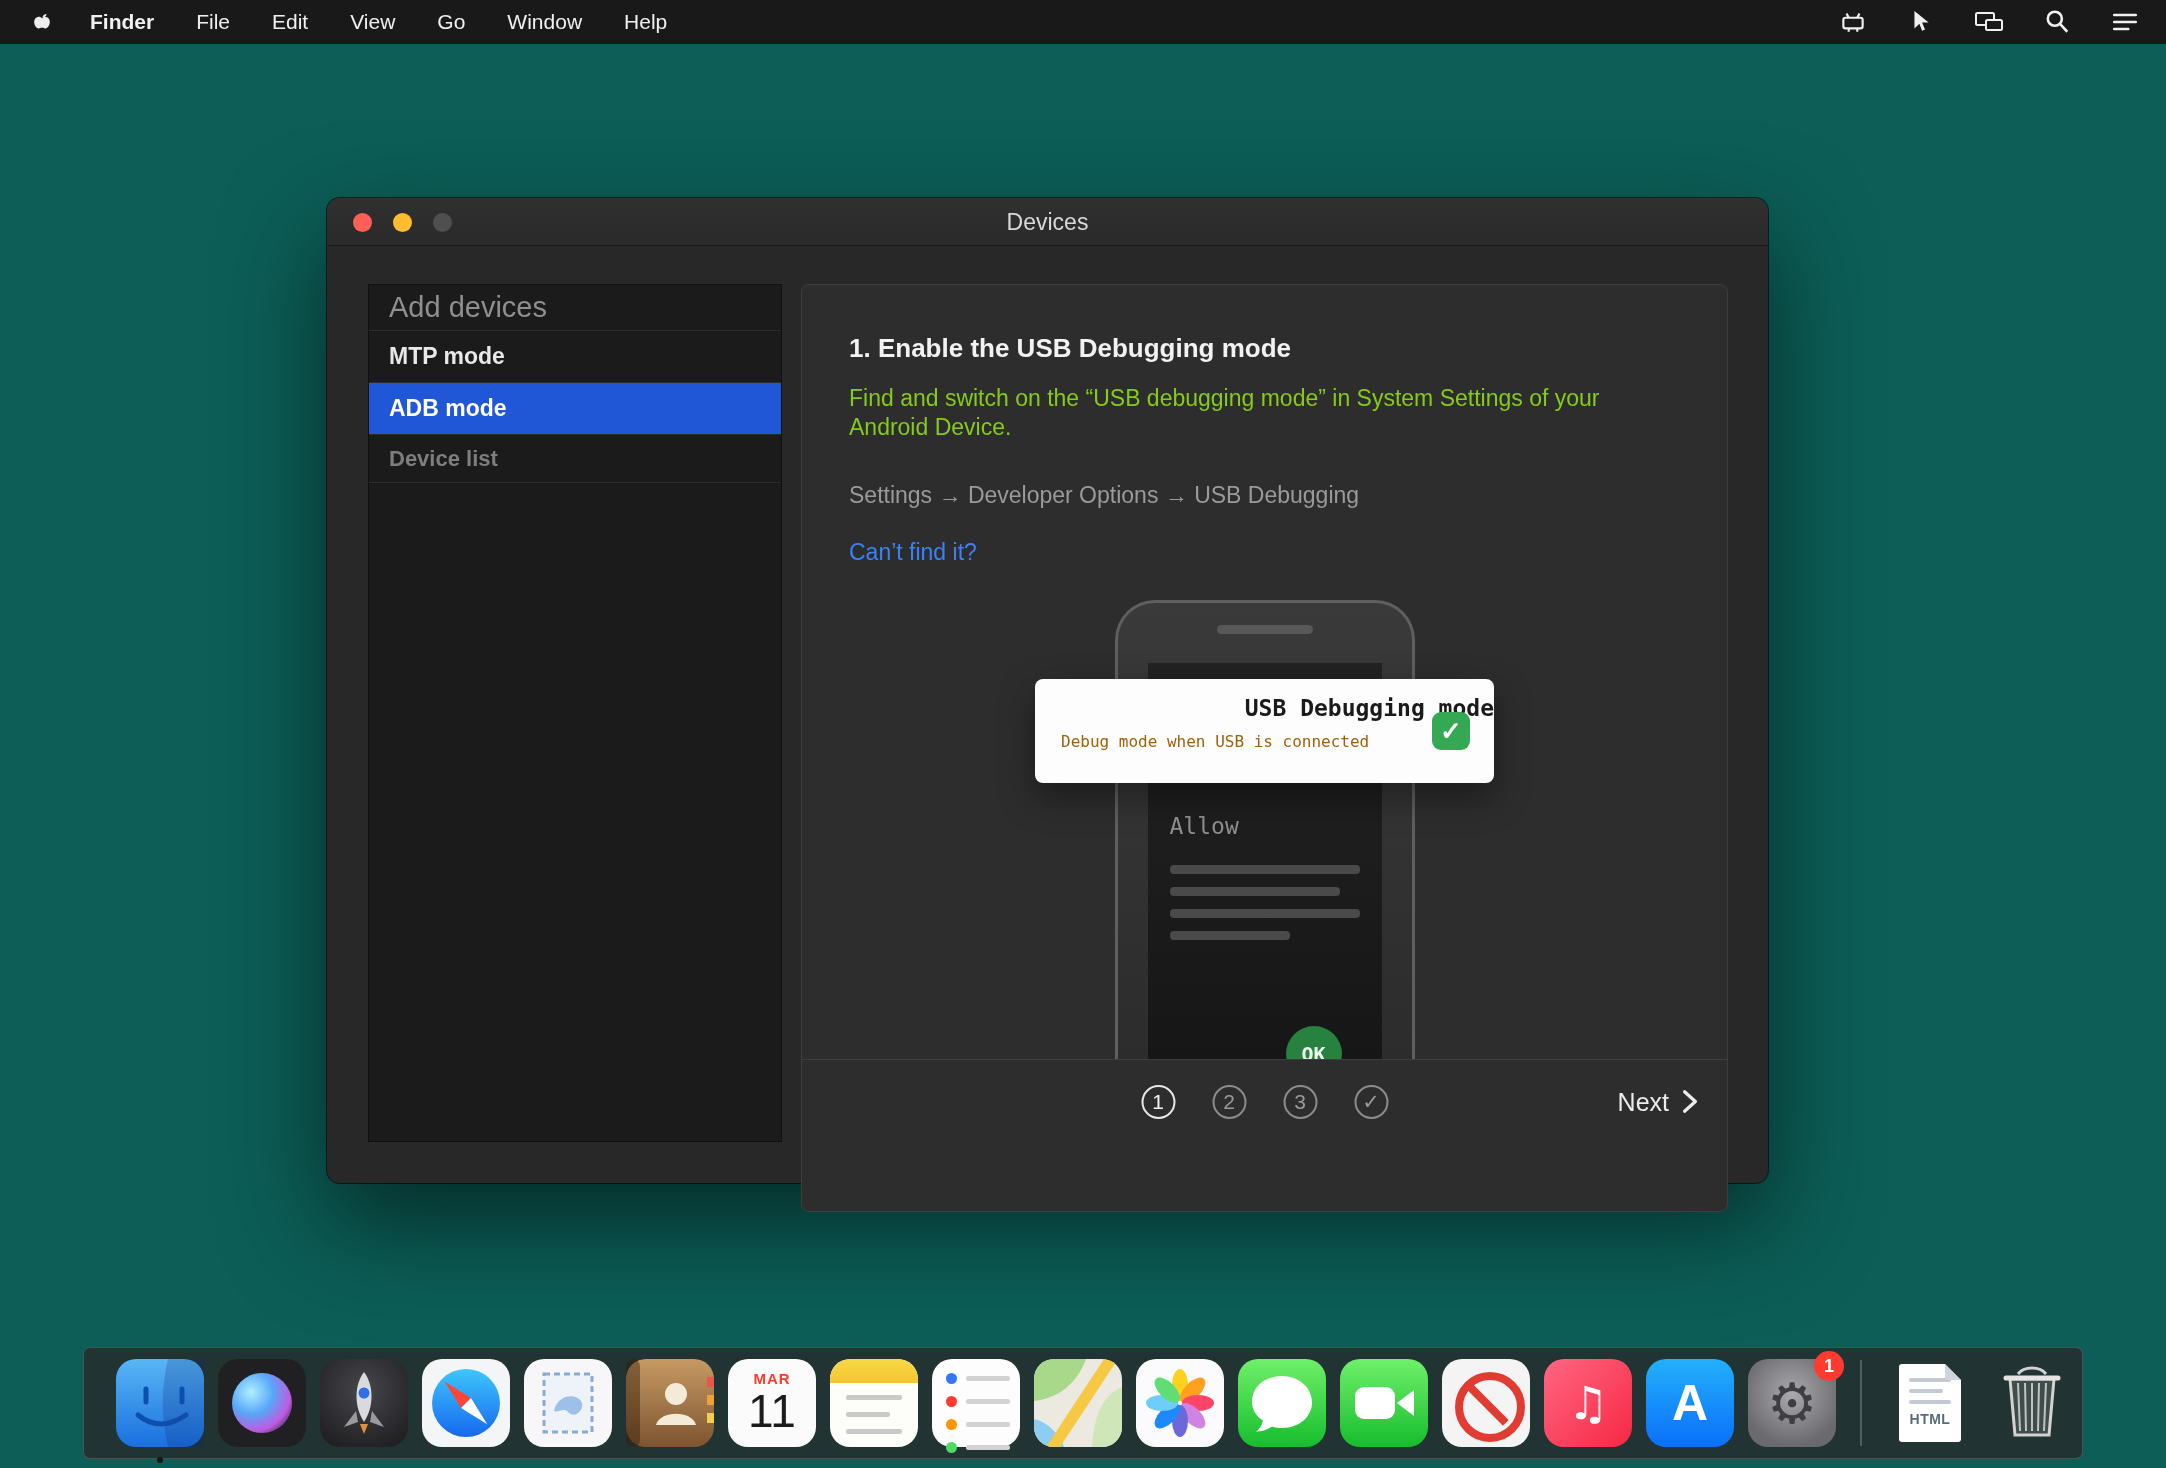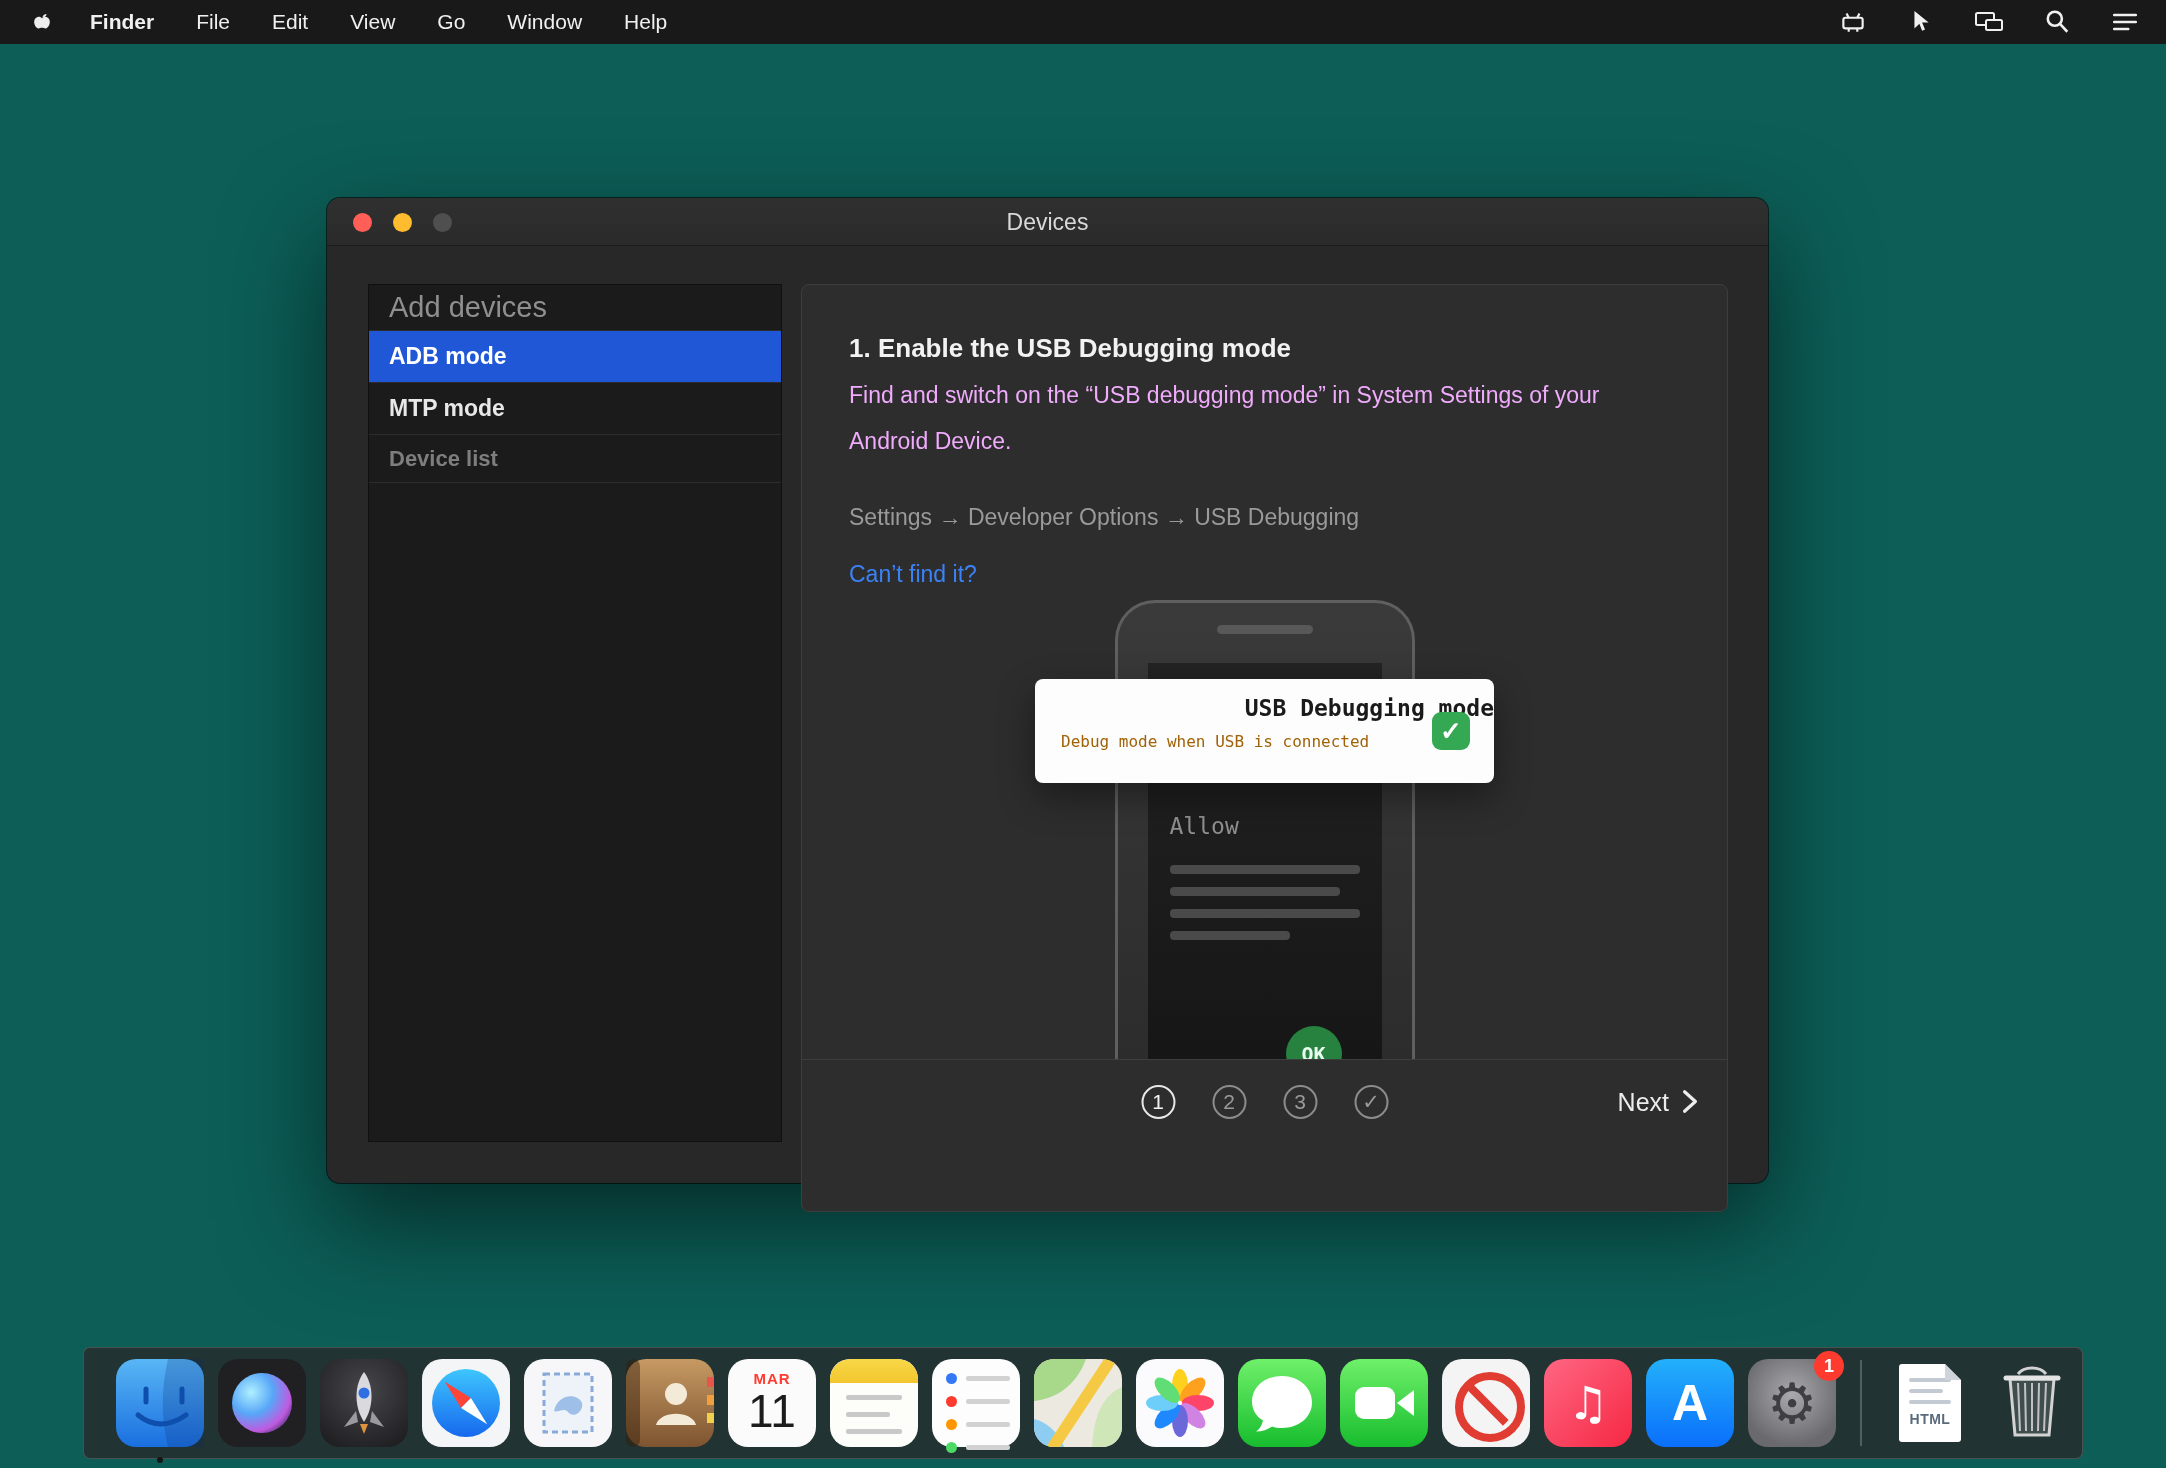--- a/index.html
+++ b/index.html
@@ -55,21 +55,21 @@
   .siderow.item.muted { color:#7e7e7e; font-size:22px; height:48px; }
 
   
   .panel {
     position:absolute; left:474px; top:86px; width:927px; height:928px;
     background:#2d2d2d; border:1px solid #3e3e3e; border-radius:8px;
     overflow:hidden;
   }
   .content-text { padding:48px 47px 0 47px; position:relative; z-index:2; }
   .step-title { font-size:26px; font-weight:bold; color:#f2f2f2; }
-  .step-body { margin-top:8px; font-size:23px; line-height:46px; color:#f0abfc; max-width:800px; }
+  .step-body { margin-top:20px; font-size:23px; line-height:29px; color:#84cc16; max-width:800px; }
   .settings-path { margin-top:40px; font-size:23px; color:#9a9a9a; }
   .help-link { margin-top:30px; font-size:23px; color:var(--link_blue,#3b82f7); display:inline-block; cursor:pointer; }
 
   
   .phone {
     position:absolute; left:50%; margin-left:-150px; top:315px; width:300px; height:462px;
     border:3px solid #5f5f5f; border-bottom:none; border-radius:40px 40px 0 0;
     background:linear-gradient(180deg,#3a3a3a,#2c2c2c); z-index:1;
   }
   .speaker { position:absolute; left:50%; margin-left:-48px; top:22px; width:96px; height:9px; border-radius:5px; background:#585858; }
@@ -232,22 +232,22 @@
     <div class="lights">
       <span class="light red"></span>
       <span class="light yellow"></span>
       <span class="light gray"></span>
     </div>
     <div class="title">Devices</div>
   </div>
 
   <div class="sidebar">
     <div class="siderow header">Add devices</div>
+    <div class="siderow item">MTP mode</div>
     <div class="siderow item selected">ADB mode</div>
-    <div class="siderow item">MTP mode</div>
     <div class="siderow item muted">Device list</div>
   </div>
 
   <div class="panel">
     <div class="content-text">
       <div class="step-title">1. Enable the USB Debugging mode</div>
       <div class="step-body">Find and switch on the “USB debugging mode” in System Settings of your Android Device.</div>
       <div class="settings-path">Settings → Developer Options → USB Debugging</div>
       <a class="help-link">Can’t find it?</a>
     </div>

